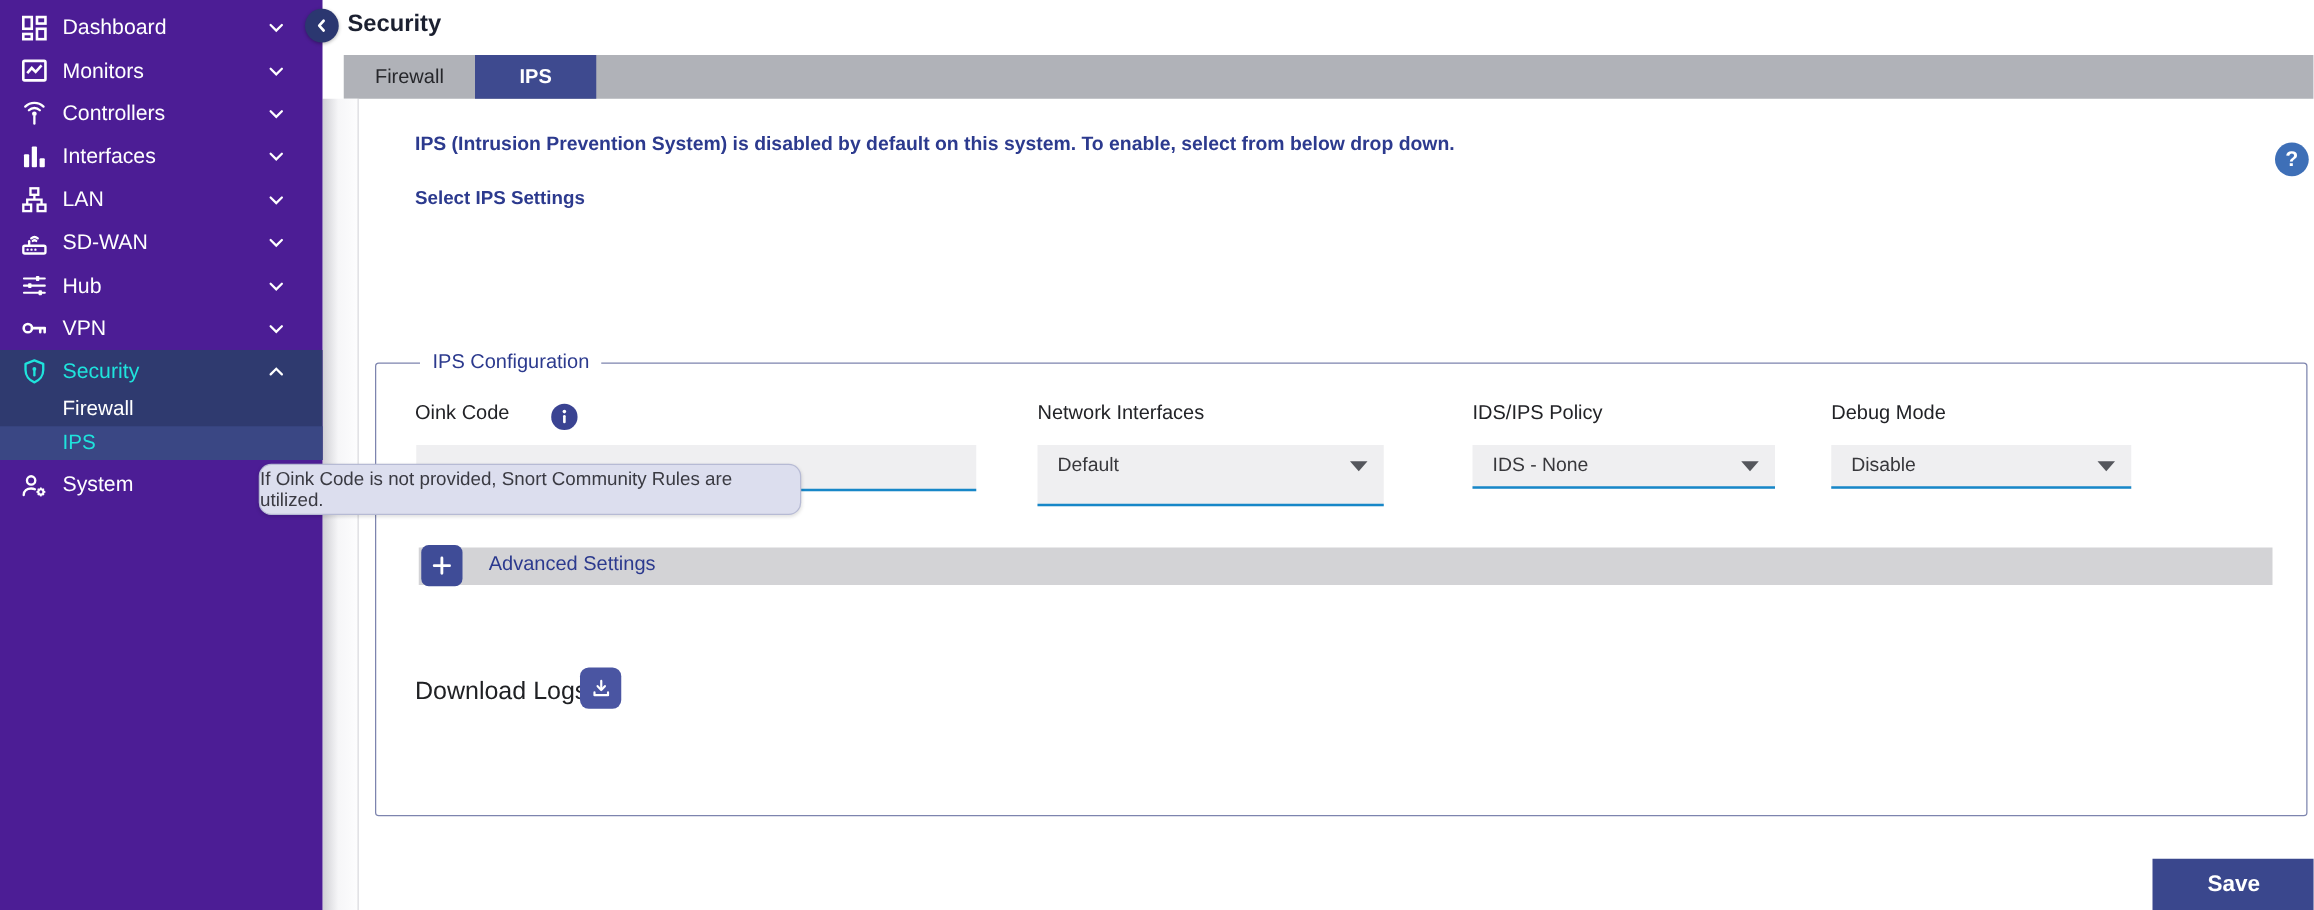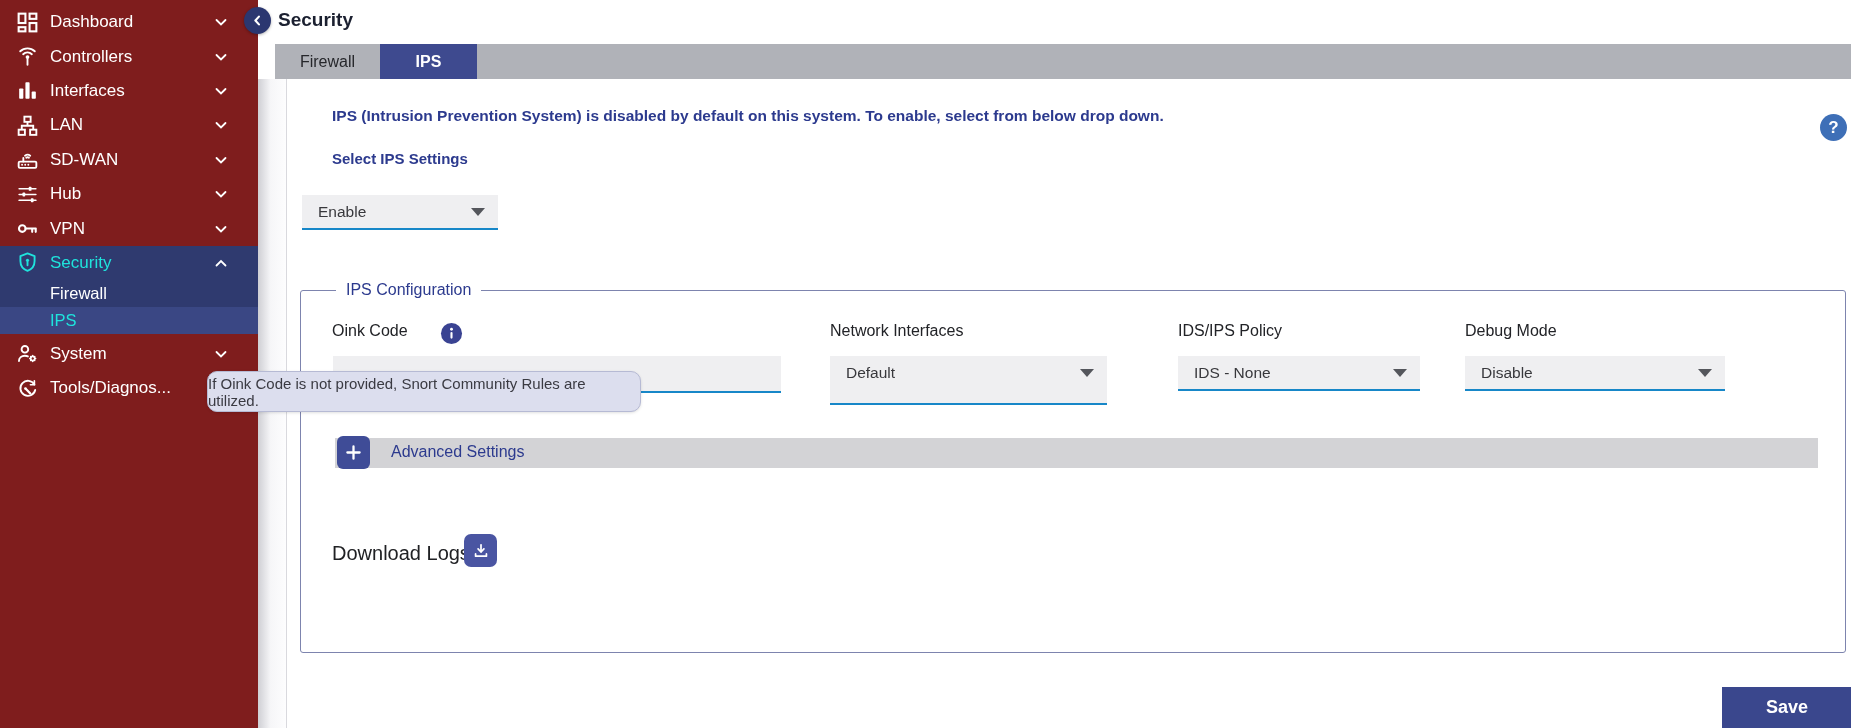--- a/index.html
+++ b/index.html
@@ -2,21 +2,21 @@
 <html><head>
 <meta charset="utf-8">
 <style>
   * { margin:0; padding:0; box-sizing:border-box; }
   html,body { width:1851px; height:728px; overflow:hidden; background:#fff;
     font-family:"Liberation Sans", sans-serif; }
   .stage { position:relative; width:1851px; height:728px; background:#fff; overflow:hidden; }
 
   
   .sidebar { position:absolute; left:0; top:0; width:258px; height:728px;
-    background:#7f1d1d; padding-top:5px; z-index:5; }
+    background:#4c1d95; padding-top:5px; z-index:5; }
   .nav-row { position:relative; display:flex; align-items:center; height:34.4px;
     padding-left:13px; cursor:pointer; }
   .nav-ico { width:28px; display:flex; align-items:center; justify-content:center; flex:0 0 28px; }
   .nav-label { margin-left:9px; color:#fff; font-size:17px; white-space:nowrap; }
   .nav-chevron { margin-left:auto; margin-right:29px; display:flex; }
   .nav-section { background:#2F3A6F; }
   .nav-sub { display:flex; align-items:center; height:27px; padding-left:50px; cursor:pointer; }
   .nav-sub .nav-label { margin-left:0; font-size:16.5px; }
   .teal { color:#1FE3DC !important; }
   .nav-sub.active { background:#3A4784; }
@@ -58,21 +58,21 @@
     font-size:16px; font-weight:400; color:#2C3A8E; z-index:2; }
 
   .f-label { position:absolute; top:322px; font-size:16px; color:#222327; }
   .info-btn { position:absolute; left:440px; top:322px; width:23px; height:23px; cursor:pointer; }
 
   .oink-input { position:absolute; left:333px; top:356px; width:448px; height:37px;
     background:#EFEFF1; border:none; border-bottom:2px solid #1787C8; outline:none;
     padding:0 14px; font-size:15.5px; color:#38383C; font-family:"Liberation Sans",sans-serif; }
   .sel-net   { left:830px;  top:356px; width:277px; height:49px; }
   .sel-ids   { left:1178px; top:356px; width:242px; height:35px; }
-  .sel-debug { left:1465px; top:356px; width:260px; height:35px; }
+  .sel-debug { left:1465px; top:356px; width:240px; height:35px; }
 
   .adv-bar { position:absolute; left:335px; top:438px; width:1483px; height:30px; background:#D3D3D6; }
   .plus-btn { position:absolute; left:337px; top:436px; width:33px; height:33px;
     background:#3F4C97; border-radius:6px; display:flex; align-items:center; justify-content:center;
     cursor:pointer; z-index:2; }
   .adv-label { position:absolute; left:391px; top:443px; font-size:16px; font-weight:400; color:#2C3A8E; }
 
   .dl-label { position:absolute; left:332px; top:542px; font-size:20px; color:#202124; }
   .dl-btn { position:absolute; left:464px; top:534px; width:33px; height:33px; background:#4A55A2;
     border-radius:7px; display:flex; align-items:center; justify-content:center; cursor:pointer; }
@@ -107,20 +107,34 @@
         </svg>
         </span>
       <span class="nav-label">Dashboard</span>
       <span class="nav-chevron">
         <svg width="16" height="16" viewBox="0 0 16 16" fill="none" stroke="#fff" stroke-width="1.8" stroke-linecap="round">
             <polyline points="3.5,6 8,10.5 12.5,6"></polyline>
           </svg>
         </span>
     </div>
 
+    <div class="nav-row">
+      <span class="nav-ico">
+        <svg width="25" height="25" viewBox="0 0 24 24" fill="none" stroke="#fff" stroke-width="2">
+          <rect x="3.5" y="4.5" width="17" height="15" rx="1"></rect>
+            <polyline points="6.5,14 10,10 13,13 17.5,8"></polyline>
+        </svg>
+        </span>
+      <span class="nav-label">Monitors</span>
+      <span class="nav-chevron">
+        <svg width="16" height="16" viewBox="0 0 16 16" fill="none" stroke="#fff" stroke-width="1.8" stroke-linecap="round">
+            <polyline points="3.5,6 8,10.5 12.5,6"></polyline>
+          </svg>
+        </span>
+    </div>
 
     <div class="nav-row">
       <span class="nav-ico">
         <svg width="25" height="25" viewBox="0 0 24 24" fill="none" stroke="#fff" stroke-width="1.8" stroke-linecap="round">
           <circle cx="12" cy="12.5" r="1.8" fill="#fff" stroke="none"></circle>
           <path d="M7.8,9.8 a6,6 0 0 1 8.4,0"></path>
             <path d="M5,7 a10,10 0 0 1 14,0"></path>
           <path d="M12,14.5 L12,20"></path>
         </svg>
         </span>
@@ -251,36 +265,20 @@
         </svg>
         </span>
       <span class="nav-label">System</span>
       <span class="nav-chevron">
         <svg width="16" height="16" viewBox="0 0 16 16" fill="none" stroke="#fff" stroke-width="1.8" stroke-linecap="round">
             <polyline points="3.5,6 8,10.5 12.5,6"></polyline>
           </svg>
         </span>
     </div>
 
-    <div class="nav-row">
-      <span class="nav-ico">
-        <svg width="25" height="25" viewBox="0 0 24 24" fill="none" stroke="#fff" stroke-width="1.8" stroke-linecap="round">
-          <path d="M18.6,8.2 A7.2,7.2 0 1 0 19.4,13.4"></path>
-          <path d="M18.6,4.6 L18.6,8.4 L14.8,8.4" stroke-width="1.6"></path>
-          <path d="M10.5,12.5 L14.5,16.5" stroke-width="2.2"></path>
-          <circle cx="10" cy="12" r="1.3" fill="#fff" stroke="none"></circle>
-        </svg>
-        </span>
-      <span class="nav-label">Tools/Diagnos...</span>
-      <span class="nav-chevron">
-        <svg width="16" height="16" viewBox="0 0 16 16" fill="none" stroke="#fff" stroke-width="1.8" stroke-linecap="round">
-            <polyline points="3.5,6 8,10.5 12.5,6"></polyline>
-          </svg>
-        </span>
-    </div>
 
   </aside>
 
   <div class="topbar"></div>
   <div class="collapse-btn">
     <span style="display:flex">
       <svg width="17" height="17" viewBox="0 0 24 24" fill="none" stroke="#fff" stroke-width="3" stroke-linecap="round" stroke-linejoin="round">
           <polyline points="14,6.5 9,12 14,17.5"></polyline>
         </svg>
       </span>
@@ -289,24 +287,20 @@
 
   <div class="tabbar">
     <div class="tab tab-inactive">Firewall</div>
     <div class="tab tab-active">IPS</div>
   </div>
   <div class="gutter"></div>
 
   <div class="intro">IPS (Intrusion Prevention System) is disabled by default on this system. To enable, select from below drop down.</div>
   <div class="select-label">Select IPS Settings</div>
 
-  <div class="field-box enable-select">
-    <span class="field-value">Enable</span>
-    <span class="tri"></span>
-  </div>
 
   <div class="fieldset"></div>
   <div class="legend">IPS Configuration</div>
 
   <div class="f-label" style="left:332px">Oink Code</div>
   <div class="info-btn">
     <svg width="23" height="23" viewBox="0 0 24 24">
       <circle cx="12" cy="12" r="11" fill="#3A4392"></circle>
       <circle cx="12" cy="7.6" r="1.5" fill="#fff"></circle>
       <rect x="10.9" y="10.4" width="2.2" height="7" rx="1.1" fill="#fff"></rect>

